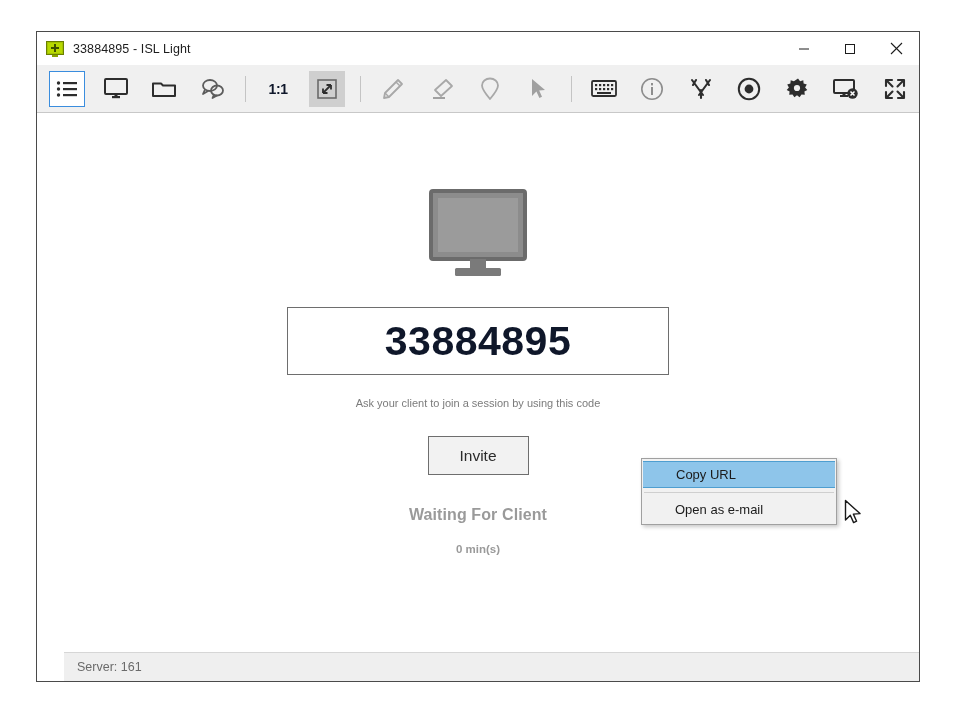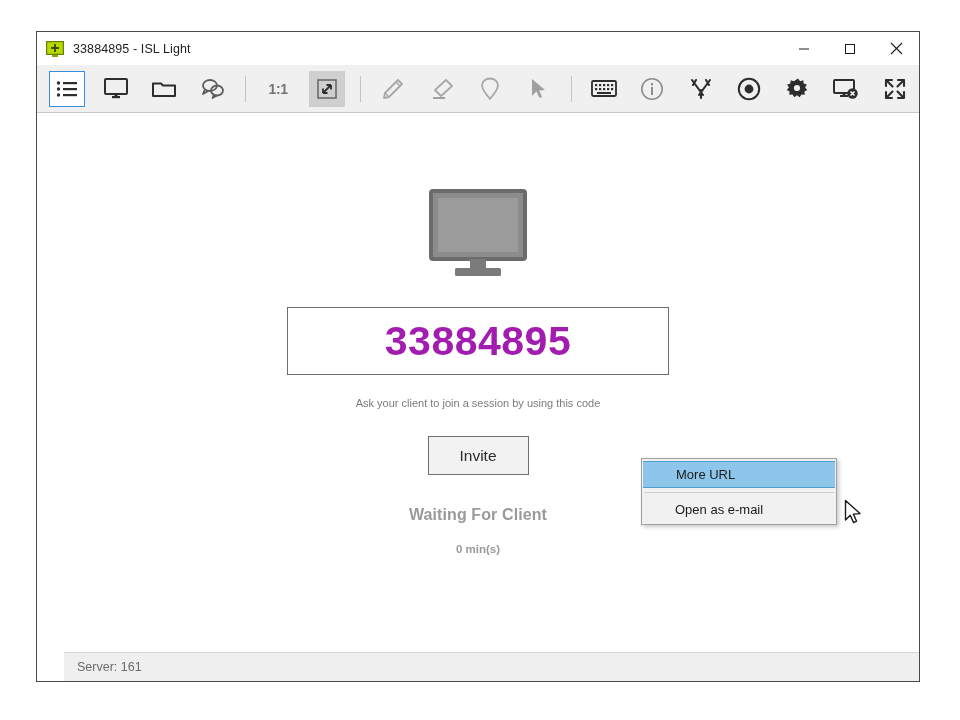--- a/index.html
+++ b/index.html
@@ -134,21 +134,21 @@
   }
   .tb-sep {
     width: 1px;
     height: 26px;
     background: #c4c4c4;
     margin: 0 8px;
   }
   .tb-label {
     font-size: 14px;
     font-weight: bold;
-    color: #737373;
+    color: #0f172a;
     letter-spacing: -0.3px;
   }
   .tb-item svg { display: block; }
 
   
   #content {
     flex: 1;
     background: #ffffff;
     position: relative;
     overflow: hidden;
@@ -169,21 +169,21 @@
     border: 1px solid #6e6e6e;
     background: #ffffff;
     display: flex;
     align-items: center;
     justify-content: center;
     box-sizing: border-box;
   }
   #session-code {
     font-size: 41px;
     font-weight: bold;
-    color: #a21caf;
+    color: #0f172a;
     letter-spacing: 0.5px;
     font-family: "Liberation Sans", sans-serif;
   }
   #join-hint {
     margin-top: 22px;
     font-size: 11px;
     color: #7b7b7b;
   }
   #action-buttons {
     margin-top: 27px;
@@ -489,21 +489,21 @@
         <button class="action-btn">Invite</button>
       </div>
 
       <div id="status-block">
         <div id="status-waiting">Waiting For Client</div>
         <div id="status-duration">0 min(s)</div>
       </div>
     </div>
 
     <div id="context-menu">
-      <div class="ctx-item ctx-highlight">More URL</div>
+      <div class="ctx-item ctx-highlight">Copy URL</div>
       <div class="ctx-sep"></div>
       <div class="ctx-item">Open as e-mail</div>
     </div>
 
     <div id="cursor-pointer">
       <svg width="20" height="28" viewBox="0 0 20 28">
         <path d="M1.5 1.5 L1.5 21 L6.3 16.2 L9.6 23.6 L12.6 22.2 L9.4 15.1 L16 14.6 Z" fill="#ffffff" stroke="#1a1a1a" stroke-width="1.4" stroke-linejoin="round"></path>
       </svg>
     </div>
   </div>

